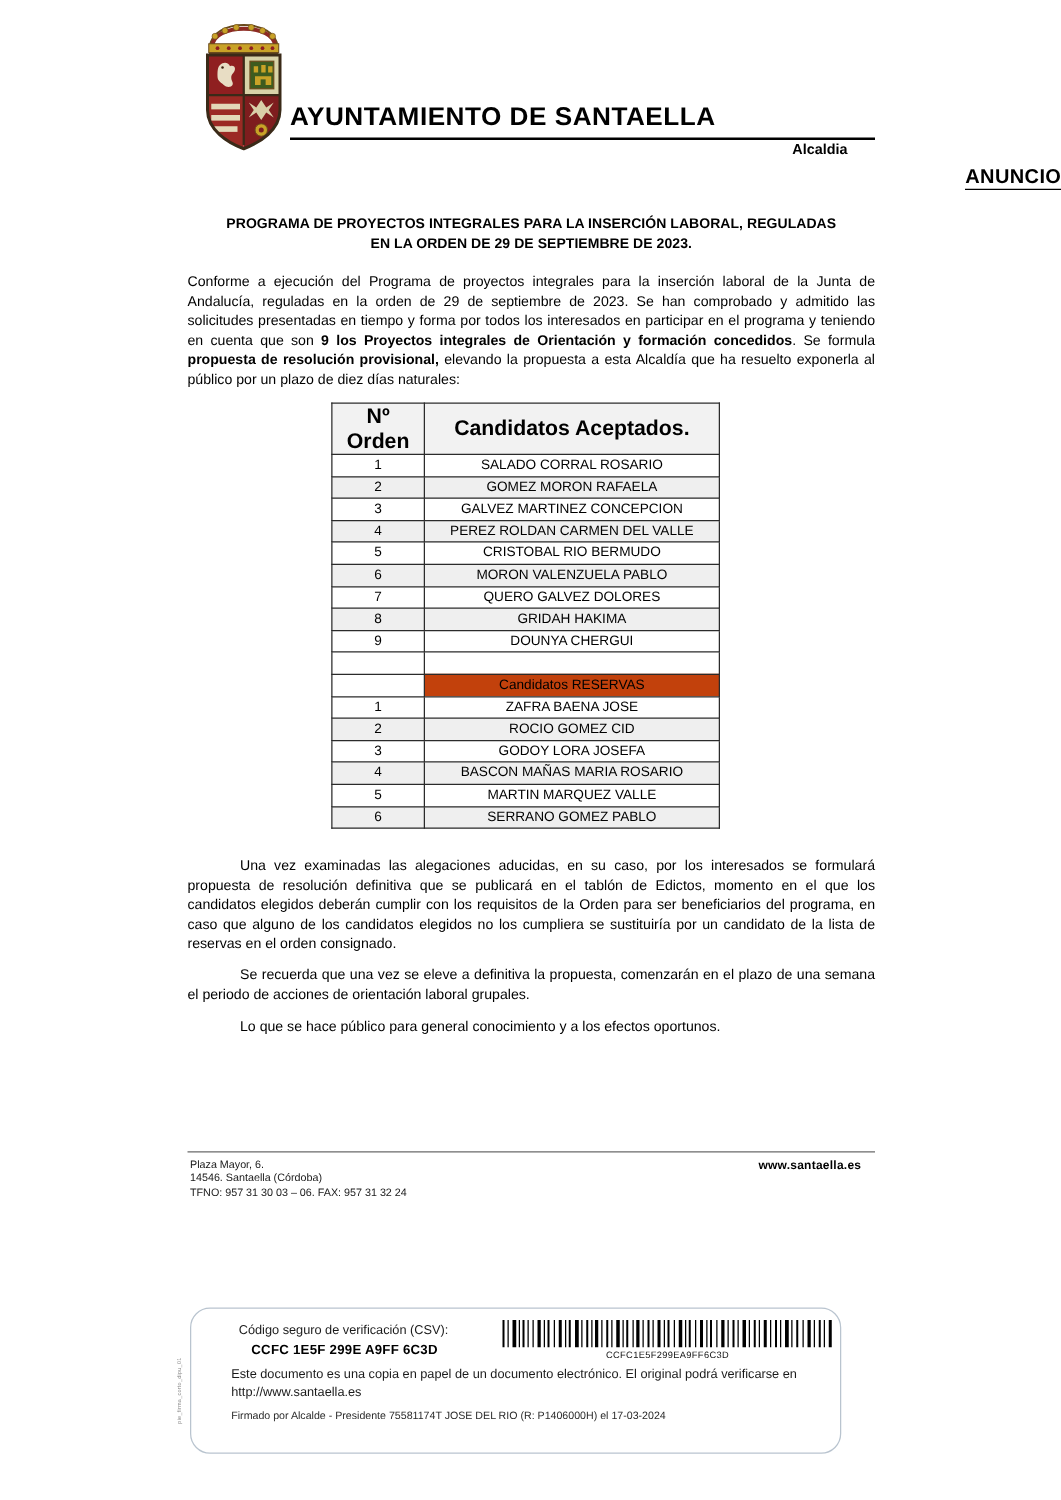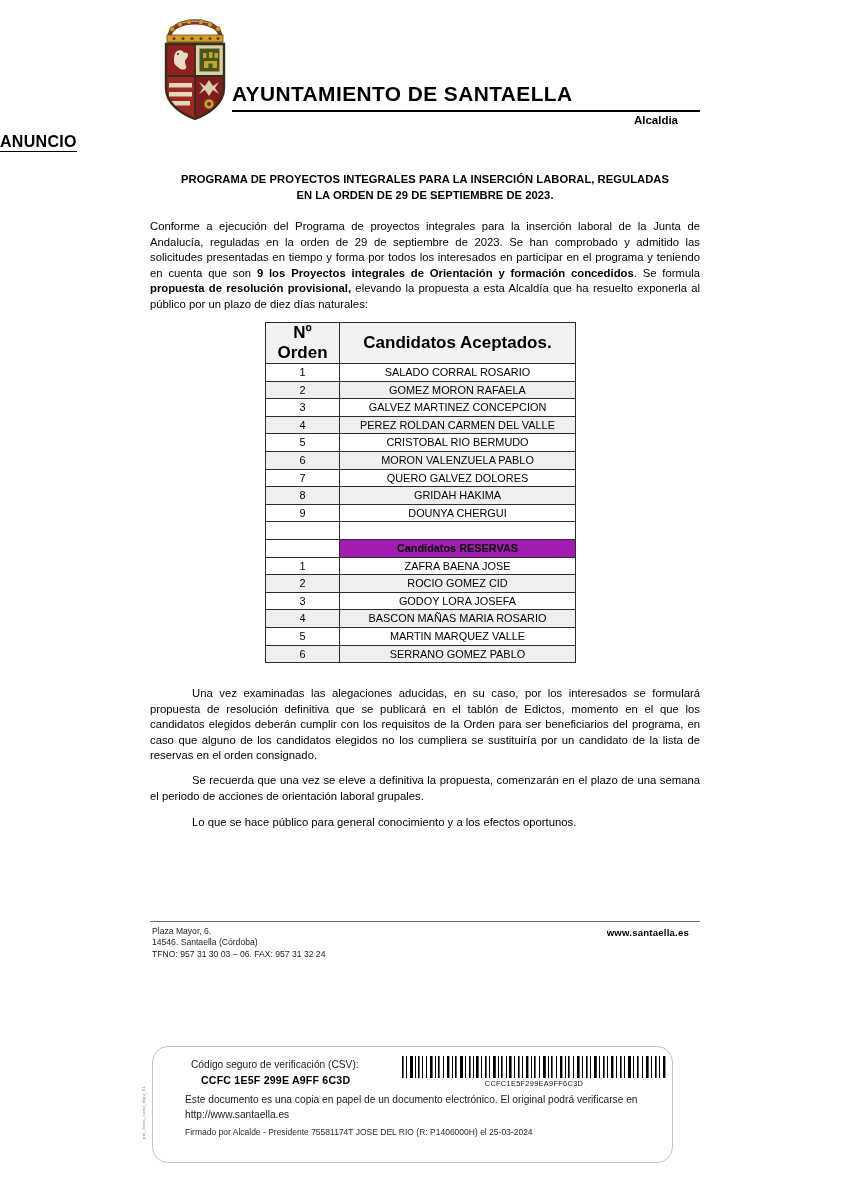--- a/index.html
+++ b/index.html
@@ -65,21 +65,21 @@
     font-weight: bold;
     font-size: 11.5px;
   }
 
   
   .anuncio {
     position: absolute;
     left: 0;
     top: 133px;
     width: 849px;
-    text-align: left;
+    text-align: right;
     font-family: "Liberation Sans", sans-serif;
     font-weight: bold;
     font-size: 16px;
     letter-spacing: 0.3px;
   }
   .anuncio span {
     border-bottom: 1.6px solid #000;
     padding-bottom: 1px;
   }
   .subtitle {
@@ -145,23 +145,23 @@
   table.cand td {
     height: 16.6px;
     font-size: 10.9px;
     text-align: center;
     vertical-align: middle;
     line-height: 16.6px;
   }
   tr.shade td { background: #efefef; }
   tr.blank td { height: 16.6px; background: #ffffff; }
   td.sect-head {
-    font-weight: bold;
+    font-weight: normal;
     font-size: 11.4px;
-    background: #a21caf;
+    background: #c2410c;
     height: 20px;
     line-height: 20px;
   }
 
   
   .footer-rule {
     position: absolute;
     left: 150px;
     top: 921px;
     width: 550px;
@@ -526,16 +526,16 @@
             <rect x="250" y="0" width="1" height="22"></rect>
           <rect x="254" y="0" width="1.6" height="22"></rect>
             <rect x="258" y="0" width="1" height="22"></rect>
           <rect x="262" y="0" width="2.4" height="22"></rect>
         </g>
       </svg>
       <div class="barcode-text">CCFC1E5F299EA9FF6C3D</div>
     </div>
 
     <div class="csv-note">Este documento es una copia en papel de un documento electrónico. El original podrá verificarse en http://www.santaella.es</div>
-    <div class="csv-sign">Firmado por  Alcalde - Presidente  75581174T JOSE DEL RIO (R: P1406000H) el 25-03-2024</div>
+    <div class="csv-sign">Firmado por  Alcalde - Presidente  75581174T JOSE DEL RIO (R: P1406000H) el 17-03-2024</div>
   </div>
 
 </div>
 
 </body></html>

